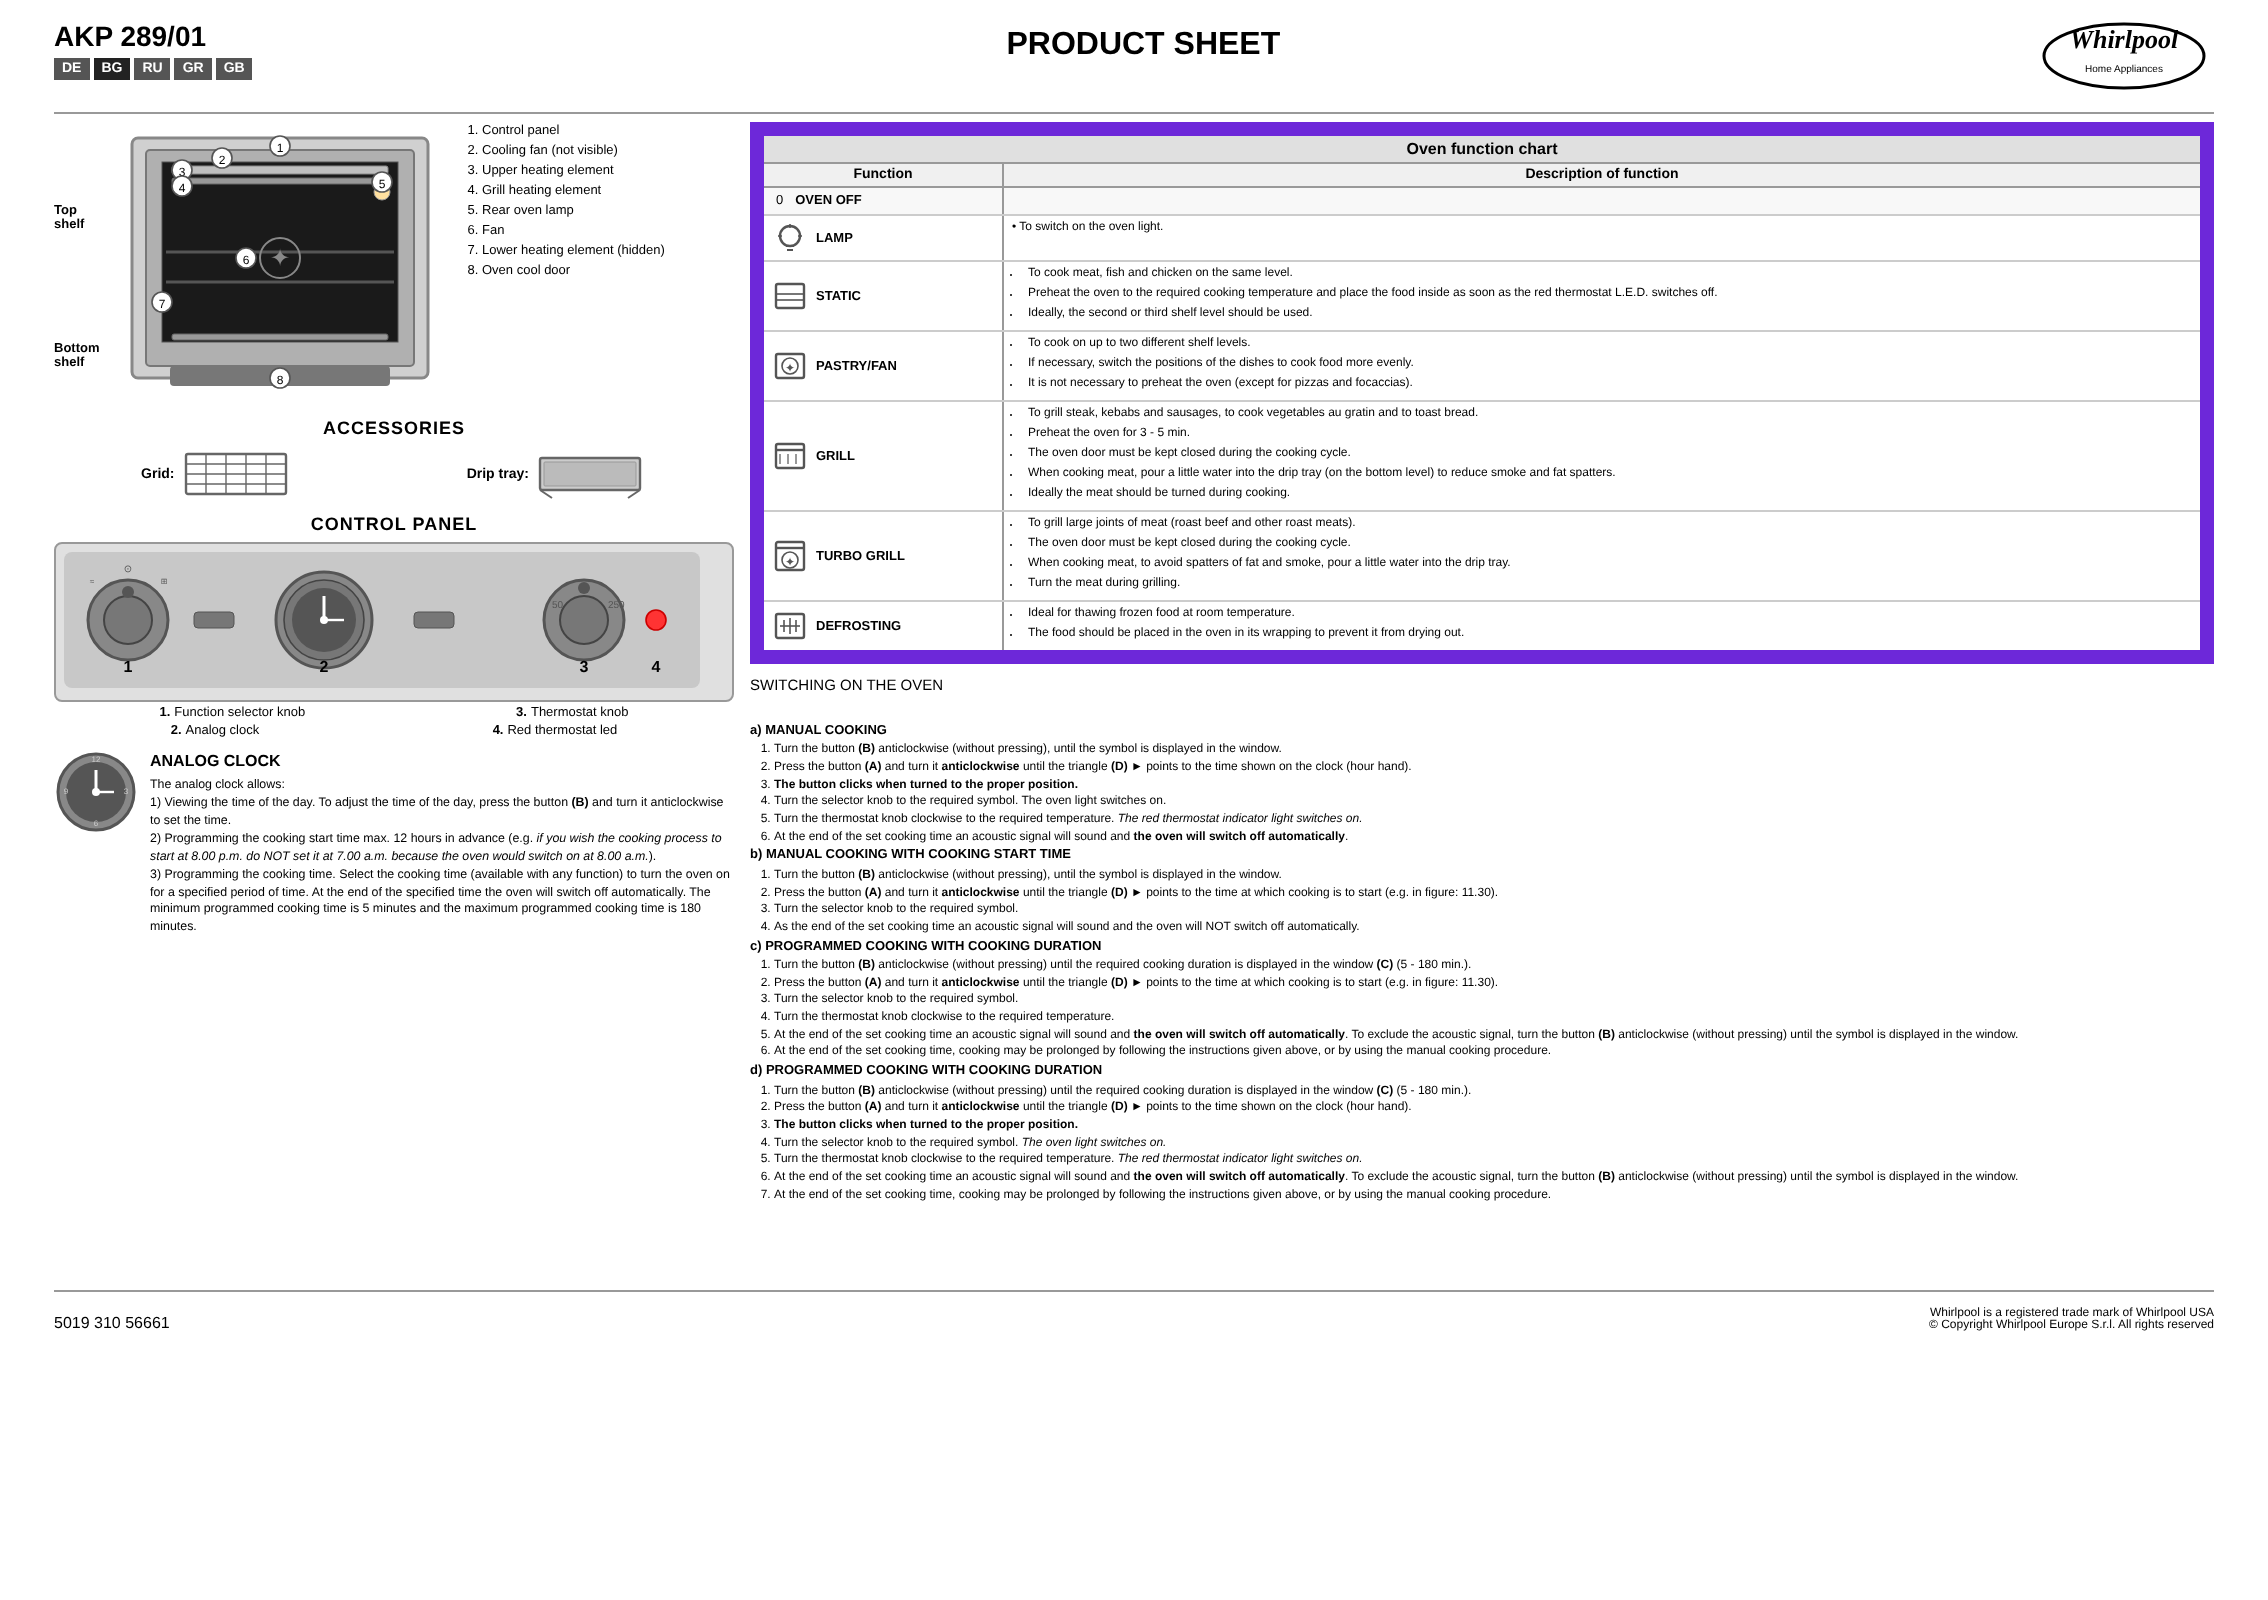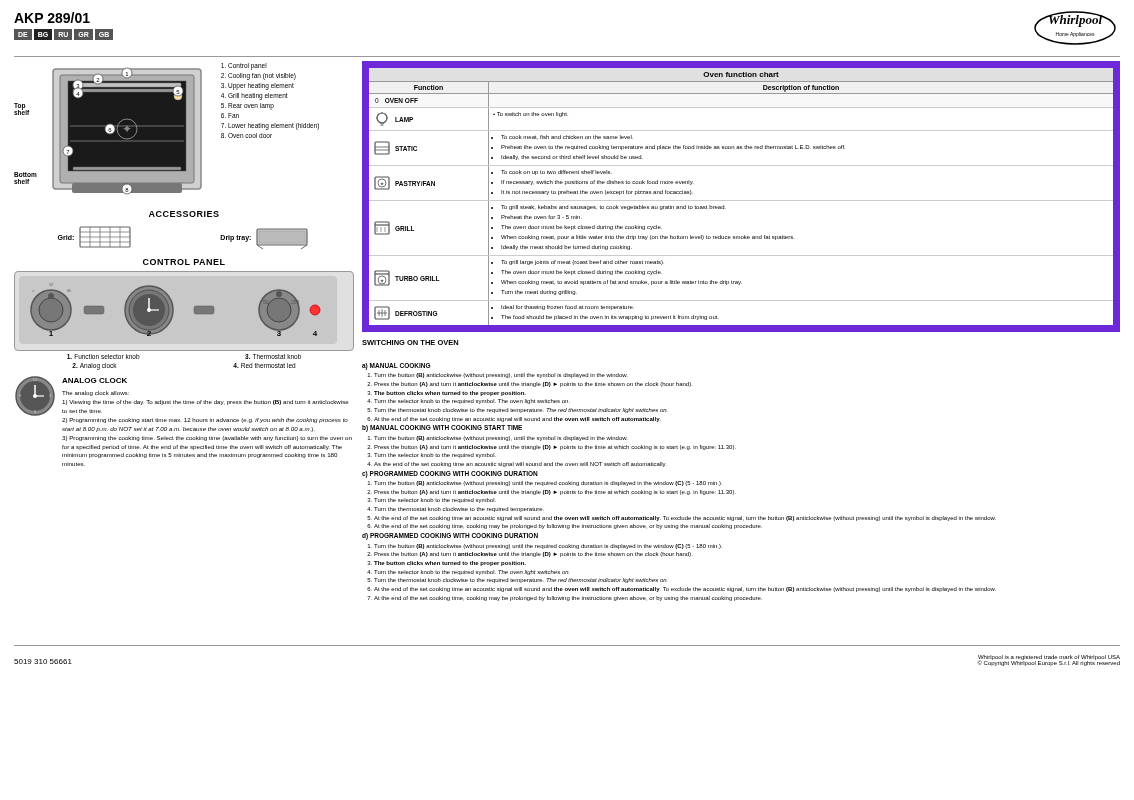--- a/index.html
+++ b/index.html
@@ -8,21 +8,21 @@
       height: 800px;
       background: #fff;
       font-family: Arial, Helvetica, sans-serif;
       font-size: 7.5px;
       color: #000;
       overflow: hidden;
     }
     .page {
       width: 1134px;
       height: 676px;
-      padding: 10px 14px;
+      padding: 10px 27px;
       display: flex;
       flex-direction: column;
     }
     
     .header {
       display: flex;
       align-items: flex-start;
       justify-content: space-between;
       margin-bottom: 4px;
     }
@@ -244,21 +244,21 @@
     .chart-desc li {
       margin-bottom: 1px;
     }
     
     .switching-section {
       font-size: 6px;
       line-height: 1.45;
     }
     .switching-title {
       font-size: 7.5px;
-      font-weight: bold;
+      font-weight: normal;
       margin-bottom: 12px;
     }
     .switching-subtitle {
       font-size: 6.5px;
       font-weight: bold;
       margin-bottom: 1px;
     }
     .switching-text ol {
       padding-left: 12px;
     }
@@ -300,20 +300,21 @@
     <div class="header-left">
       <span class="model-number">AKP 289/01</span>
       <div class="lang-buttons">
         <button class="lang-btn">DE</button>
         <button class="lang-btn active">BG</button>
         <button class="lang-btn">RU</button>
         <button class="lang-btn">GR</button>
         <button class="lang-btn">GB</button>
       </div>
     </div>
+    <div class="product-sheet-title">PRODUCT SHEET</div>
     <div class="whirlpool-logo">
       <svg width="90" height="38" viewBox="0 0 90 38">
         <ellipse cx="45" cy="18" rx="40" ry="16" fill="none" stroke="#000" stroke-width="1.5"></ellipse>
         <text x="45" y="14" text-anchor="middle" font-family="Georgia,serif" font-style="italic" font-weight="bold" font-size="13">Whirlpool</text>
         <text x="45" y="26" text-anchor="middle" font-family="Arial" font-size="5">Home Appliances</text>
       </svg>
     </div>
   </div>
 
   <hr class="divider">

